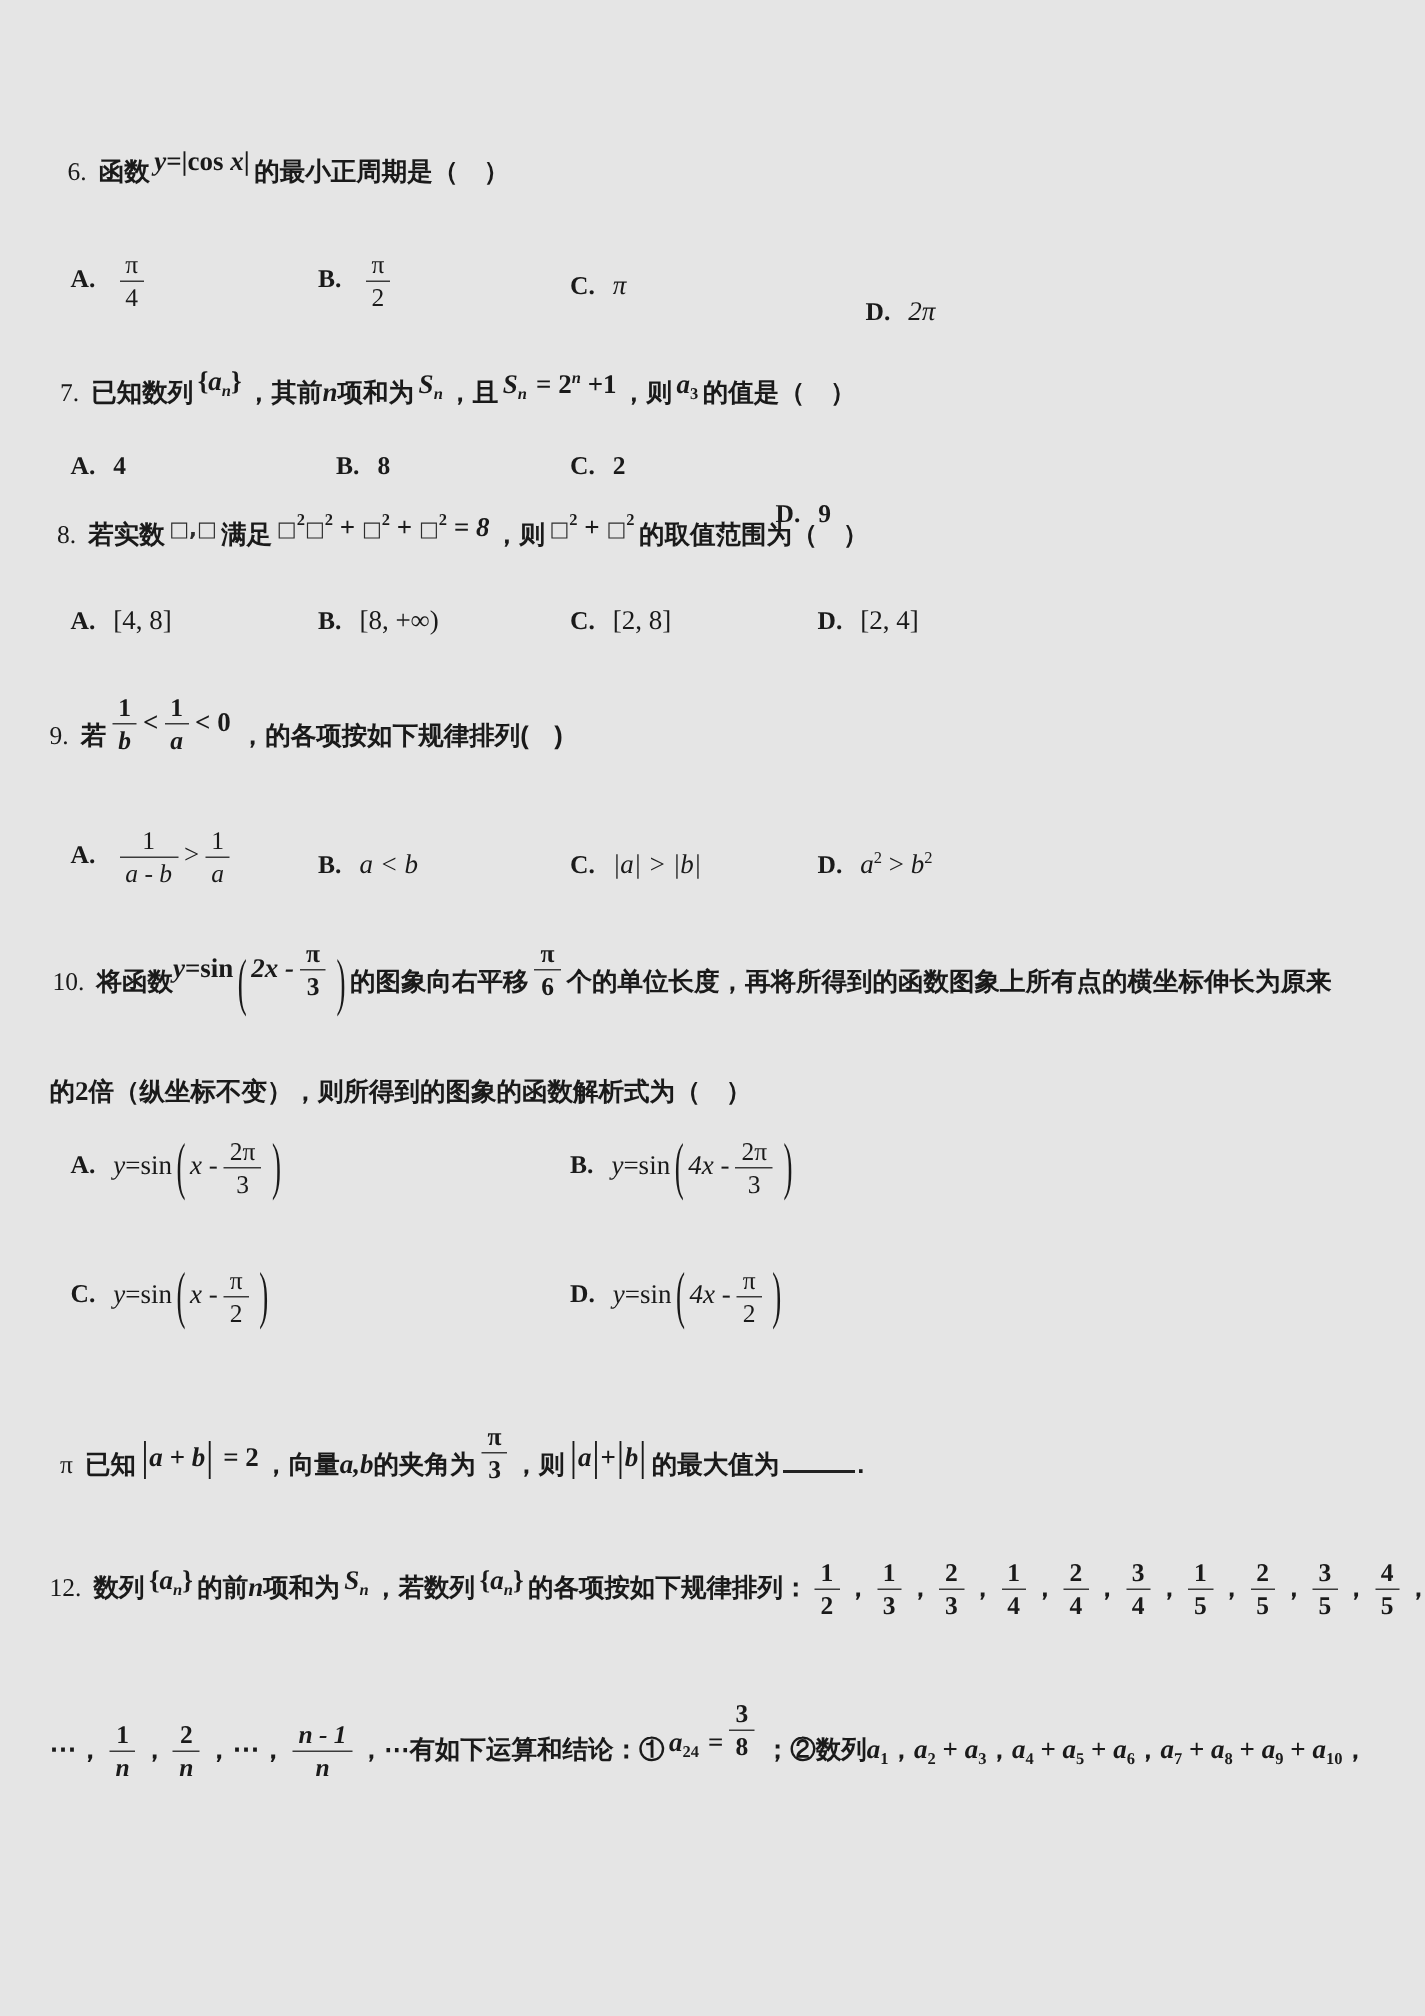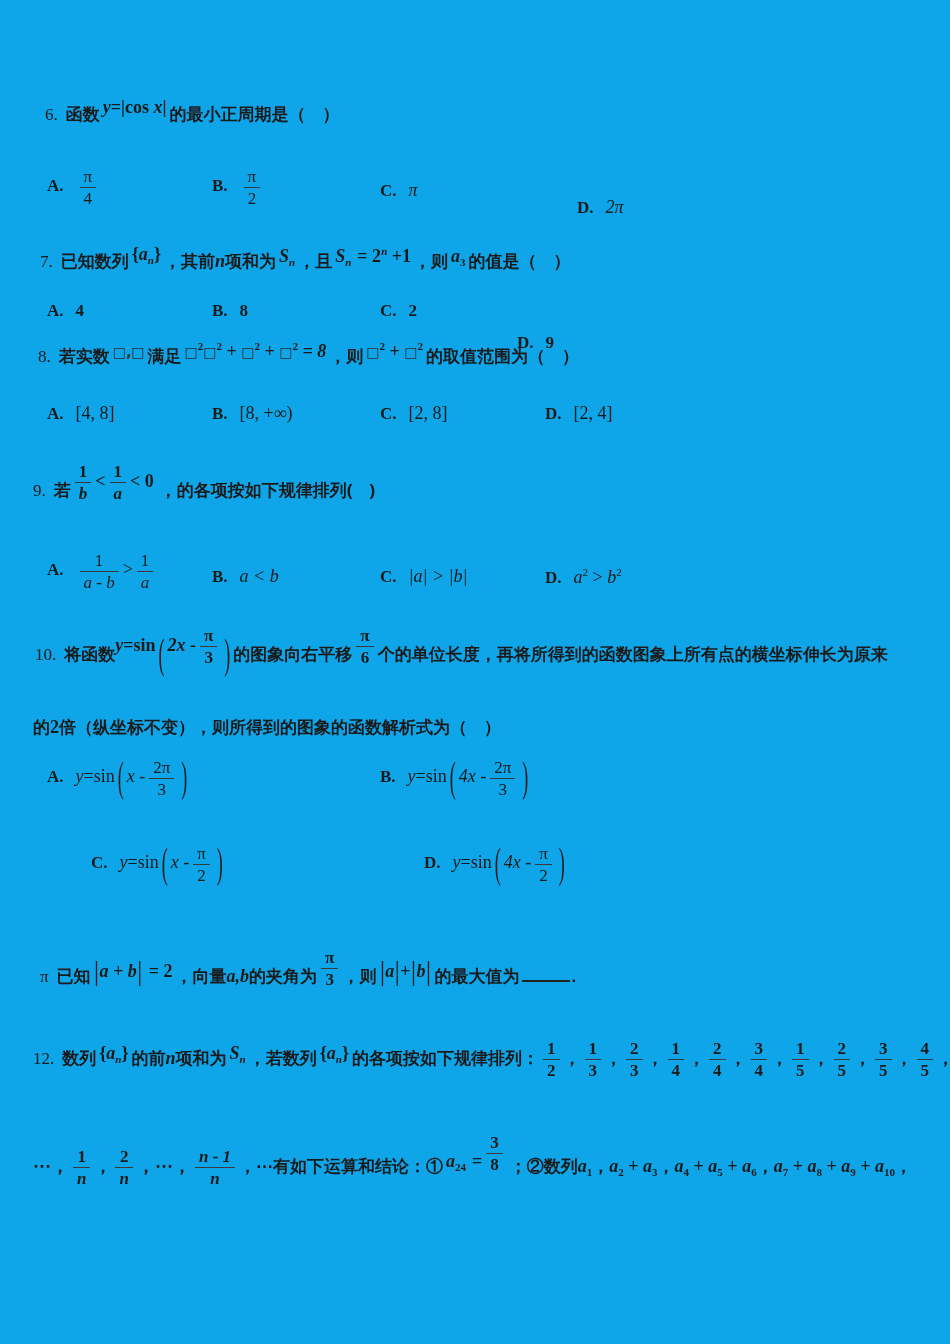--- a/index.html
+++ b/index.html
@@ -1,16 +1,16 @@
 <!DOCTYPE html>
 <html><head>
 <meta charset="utf-8">
 <style>
   html,body { margin:0; padding:0; background:#ffffff; }
-  .page { position:relative; width:950px; height:1344px; background:#0ea5e9; color:#1a1a1a; overflow:hidden; }
+  .page { position:relative; width:950px; height:1344px; background:#e5e5e5; color:#1a1a1a; overflow:hidden; }
   .blk { position:absolute; white-space:nowrap; }
   .cn  { font-family:"Liberation Sans",sans-serif; font-weight:700; font-size:17px; }
   .qn  { font-family:"Liberation Serif",serif; font-weight:400; font-size:17px; margin-right:8px; }
   .m   { font-family:"Liberation Serif",serif; font-style:italic; font-size:18px; }
   .mr  { font-family:"Liberation Serif",serif; font-style:normal; font-size:18px; }
   .mb  { font-family:"Liberation Serif",serif; font-style:normal; font-weight:700; font-size:17px; }
   .optlab { font-family:"Liberation Serif",serif; font-weight:700; font-size:17px; margin-right:12px; }
   .opt { position:absolute; top:0; }
   .frac { display:inline-block; vertical-align:middle; text-align:center;
           font-family:"Liberation Serif",serif; font-style:normal; font-size:17px;
@@ -50,21 +50,21 @@
     <span class="opt" style="left:380px;top:14px;"><span class="optlab">C.</span><span class="m">π</span></span>
     <span class="opt" style="left:545px;top:31px;margin-left:32px;"><span class="optlab">D.</span><span class="m">2π</span></span>
   </div>
 
   <div class="blk cn" style="top:250px;left:40px;">
     <span class="qn">7.</span><span>已知数列</span><span class="rp"><span class="mr">{</span><span class="m">a</span><span class="sb">n</span><span class="mr">}</span></span><span>，其前</span><span class="m" style="font-weight:700;">n</span><span>项和为</span><span class="rp2"><span class="m">S</span><span class="sb">n</span></span><span>，且</span><span class="rp2"><span class="m">S</span><span class="sb">n</span><span class="gap"></span><span class="mr">= 2</span><span class="sp">n</span><span class="mr"> +1</span></span><span>，则</span><span class="rp2"><span class="m">a</span><span class="sbr">3</span></span><span>的值是（　）</span>
   </div>
 
   <div class="blk" style="top:301px;left:0;width:768px;height:26px;">
     <span class="opt" style="left:47px;"><span class="optlab">A.</span><span class="mb">4</span></span>
-    <span class="opt" style="left:212px;"><span class="optlab">B.</span><span class="mb">8</span></span>
+    <span class="opt" style="left:224px;"><span class="optlab">B.</span><span class="mb">8</span></span>
     <span class="opt" style="left:380px;"><span class="optlab">C.</span><span class="mb">2</span></span>
     <span class="opt" style="left:517px;margin-top:32px;"><span class="optlab">D.</span><span class="mb">9</span></span>
   </div>
 
   <div class="blk cn" style="top:345px;left:38px;">
     <span class="qn">8.</span><span>若实数</span><span class="rp2 bx">□,□</span><span>满足</span><span class="rp2"><span class="bx">□</span><span class="spr">2</span><span class="bx">□</span><span class="spr">2</span><span class="mr"> + </span><span class="bx">□</span><span class="spr">2</span><span class="mr"> + </span><span class="bx">□</span><span class="spr">2</span><span class="m"> = 8</span></span><span>，则</span><span class="rp2"><span class="bx">□</span><span class="spr">2</span><span class="mr"> + </span><span class="bx">□</span><span class="spr">2</span></span><span>的取值范围为（　）</span>
   </div>
 
   <div class="blk" style="top:403px;left:0;width:889px;height:30px;">
     <span class="opt" style="left:47px;"><span class="optlab">A.</span><span class="mr">[4, 8]</span></span>
@@ -90,21 +90,21 @@
 
   <div class="blk cn" style="top:716px;left:33px;">
     <span>的</span><span class="mr">2</span><span>倍（纵坐标不变），则所得到的图象的函数解析式为（　）</span>
   </div>
 
   <div class="blk" style="top:757px;left:0;width:950px;height:56px;">
     <span class="opt" style="left:47px;"><span class="optlab">A.</span><span class="m">y</span><span class="mr">=sin</span><span class="bp">(</span><span class="m">x -</span><span class="frac"><span class="num">2π</span><span class="den">3</span></span><span class="bp">)</span></span>
     <span class="opt" style="left:380px;"><span class="optlab">B.</span><span class="m">y</span><span class="mr">=sin</span><span class="bp">(</span><span class="m">4x -</span><span class="frac"><span class="num">2π</span><span class="den">3</span></span><span class="bp">)</span></span>
   </div>
 
-  <div class="blk" style="top:843px;left:0;width:883px;height:56px;margin-left:44px;">
+  <div class="blk" style="top:843px;left:0;width:883px;height:56px;">
     <span class="opt" style="left:47px;"><span class="optlab">C.</span><span class="m">y</span><span class="mr">=sin</span><span class="bp">(</span><span class="m">x -</span><span class="frac"><span class="num">π</span><span class="den">2</span></span><span class="bp">)</span></span>
     <span class="opt" style="left:380px;"><span class="optlab">D.</span><span class="m">y</span><span class="mr">=sin</span><span class="bp">(</span><span class="m">4x -</span><span class="frac"><span class="num">π</span><span class="den">2</span></span><span class="bp">)</span></span>
   </div>
 
 
   <div class="blk cn" style="top:956px;left:40px;">
     <span class="qn">π</span><span>已知</span><span class="rp2"><span class="tb">|</span><span class="m">a + b</span><span class="tb">|</span><span class="gap"></span><span class="mr">= 2</span></span><span>，向量</span><span class="m">a,b</span><span>的夹角为</span><span class="frac rf"><span class="num">π</span><span class="den">3</span></span><span>，则</span><span class="rp2"><span class="tb">|</span><span class="m">a</span><span class="tb">|</span><span class="mr">+</span><span class="tb">|</span><span class="m">b</span><span class="tb">|</span></span><span>的最大值为</span><span class="blank"></span><span>.</span>
   </div>
 
   <div class="blk cn" style="top:1038px;left:33px;">

